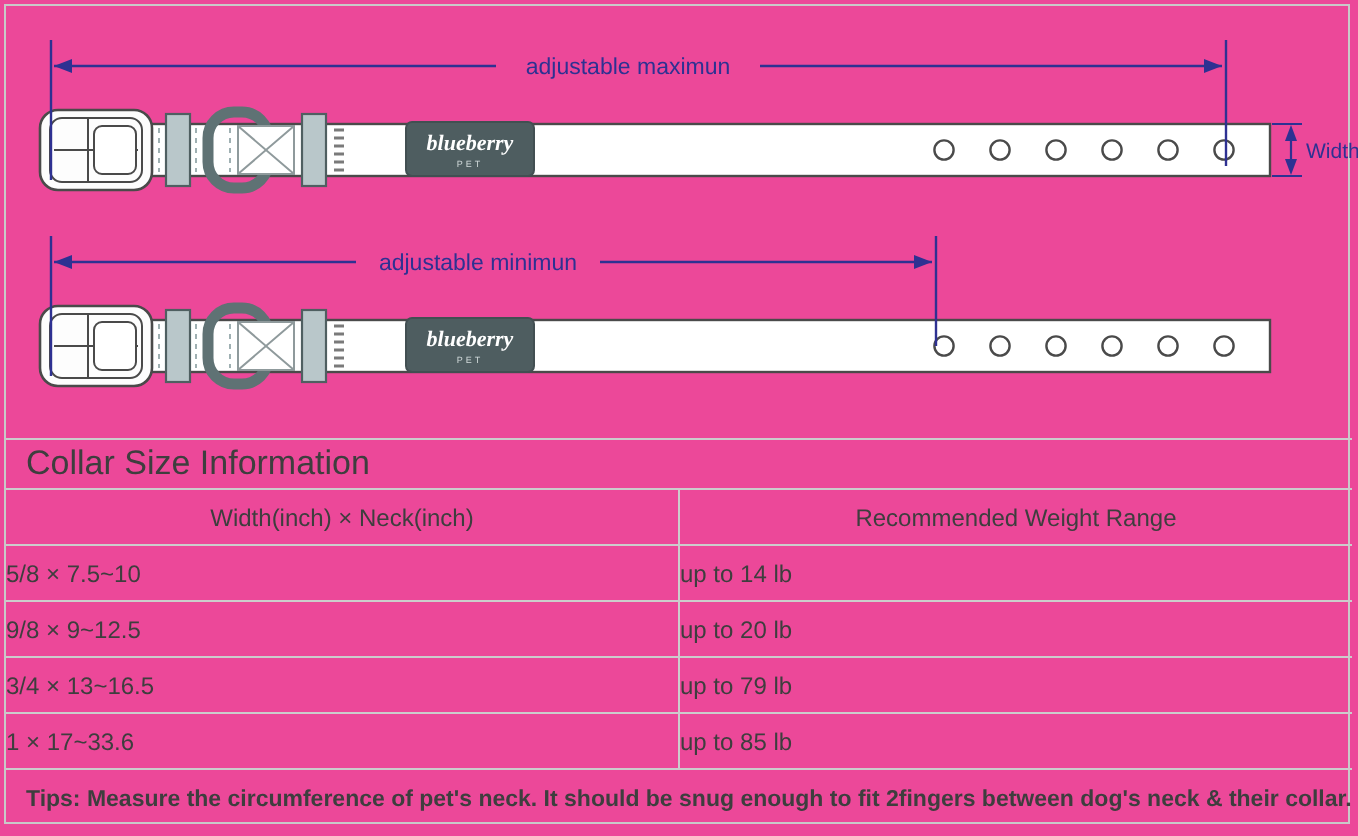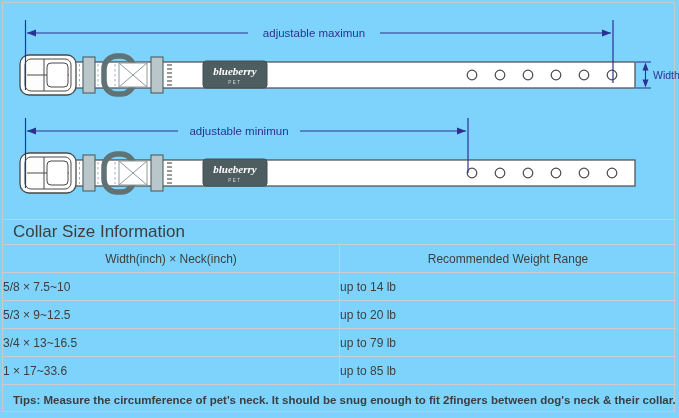--- a/index.html
+++ b/index.html
@@ -1,17 +1,17 @@
 <!DOCTYPE html>
 <html><head>
 <meta charset="utf-8">
 <style>
   html,body{margin:0;padding:0;background:#ffffff;}
   .screen{
-    position:relative;width:679px;height:418px;background:#7dd3fc;
+    position:relative;width:679px;height:418px;background:#ec4899;
     font-family:"Liberation Sans",sans-serif;overflow:hidden;
   }
   .frame{
     position:absolute;left:2px;top:2px;width:673px;height:410px;
     border:1px solid #c9c9c9;box-sizing:border-box;
   }
   .diagram-svg{position:absolute;left:0;top:0;}
   .dim-text{font-size:11.5px;fill:#2e3192;font-family:"Liberation Sans",sans-serif;}
   .width-text{font-size:10.5px;fill:#2e3192;font-family:"Liberation Sans",sans-serif;}
   .brand-name{font:italic bold 11px "Liberation Serif",serif;fill:#ffffff;}
@@ -121,21 +121,21 @@
       </tr>
       <tr>
         <td class="head-cell left-col">Width(inch)  ×  Neck(inch)</td>
         <td class="head-cell">Recommended Weight Range</td>
       </tr>
       <tr>
         <td class="data-cell left-col">5/8 × 7.5~10</td>
         <td class="data-cell">up to 14 lb</td>
       </tr>
       <tr>
-        <td class="data-cell left-col">5/3 × 9~12.5</td>
+        <td class="data-cell left-col">9/8 × 9~12.5</td>
         <td class="data-cell">up to 20 lb</td>
       </tr>
       <tr>
         <td class="data-cell left-col">3/4 × 13~16.5</td>
         <td class="data-cell">up to 79 lb</td>
       </tr>
       <tr>
         <td class="data-cell left-col">1 × 17~33.6</td>
         <td class="data-cell">up to 85 lb</td>
       </tr>

